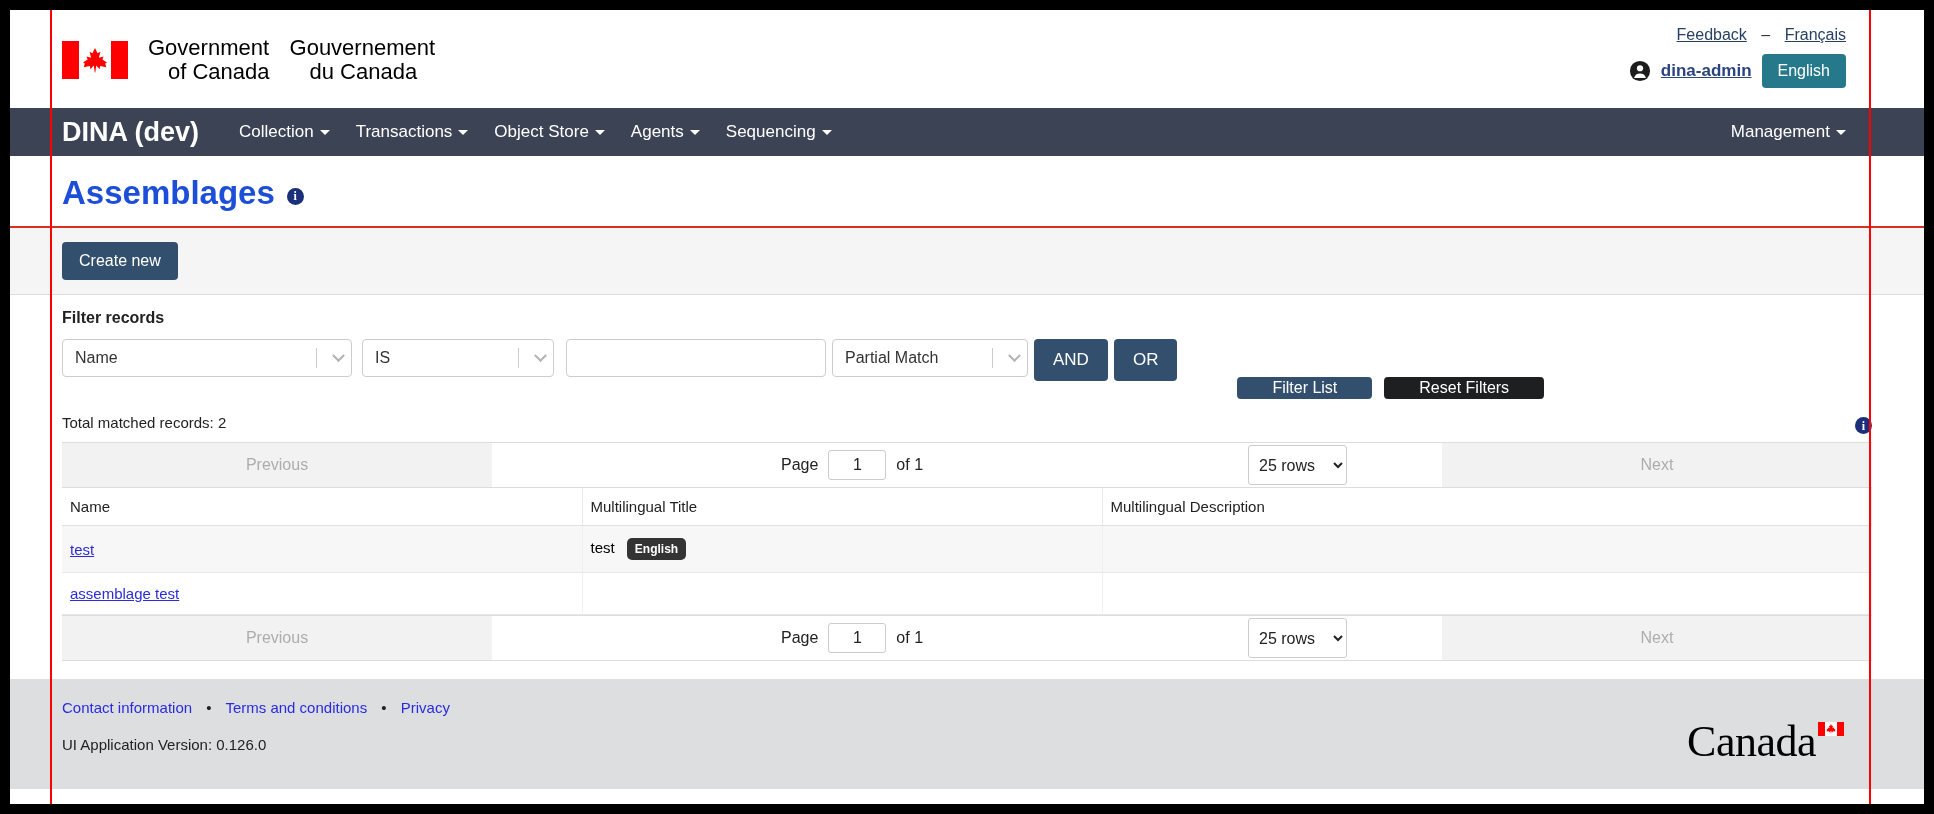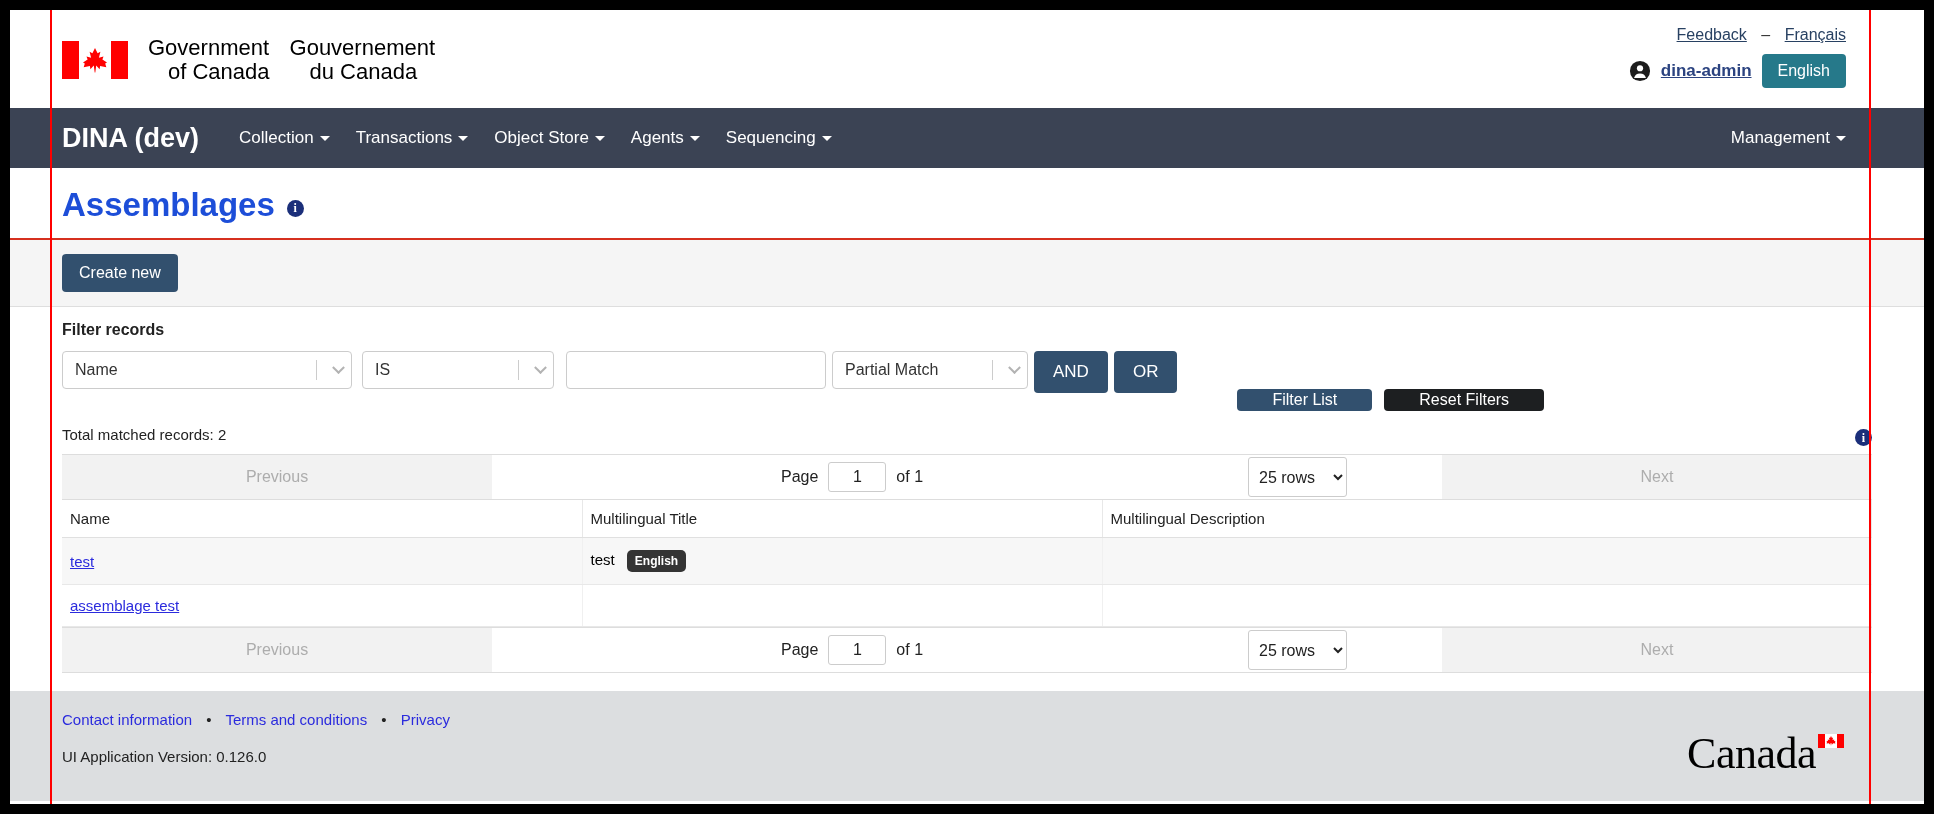--- a/index.html
+++ b/index.html
@@ -98,21 +98,21 @@
     border-radius: 4px;
     font-size: 16px;
     padding: 8px 16px;
     font-family: "Liberation Sans", sans-serif;
     cursor: pointer;
   }
 
   
   .navbar {
     background: #3b4354;
-    height: 60px;
+    height: 48px;
     display: flex;
     align-items: center;
     padding: 0 78px 0 52px;
     position: relative;
   }
   .brand {
     color: #fff;
     font-size: 27px;
     font-weight: bold;
     margin-right: 40px;

